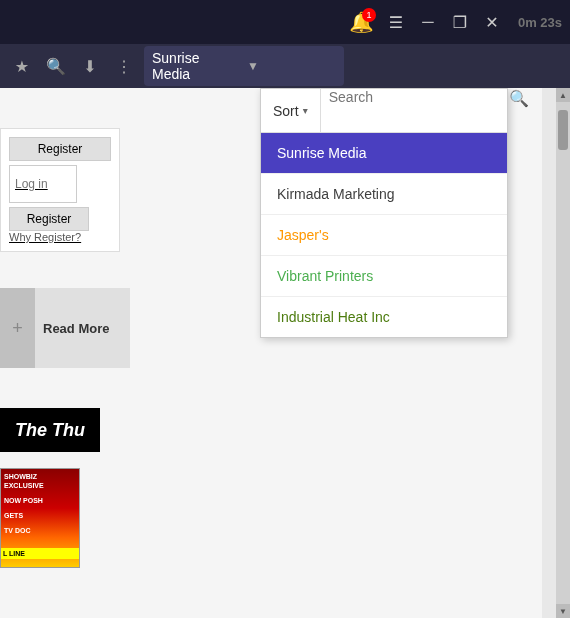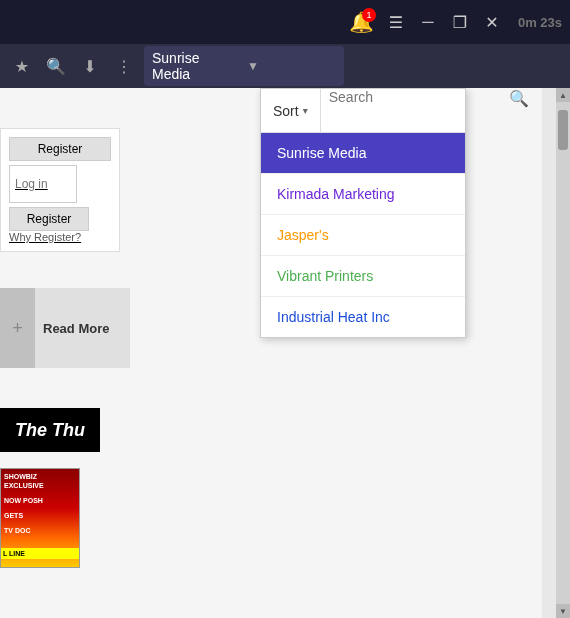--- a/index.html
+++ b/index.html
@@ -279,21 +279,21 @@
       position: absolute;
       bottom: 8px;
       left: 0; right: 0;
     }
 
     
     .dropdown-overlay {
       position: absolute;
       top: 0;
       left: 260px;
-      width: 206px;
+      width: 248px;
       background: white;
       border: 1px solid #ccc;
       box-shadow: 2px 2px 8px rgba(0,0,0,0.2);
       z-index: 100;
     }
 
     
     .sort-search-bar {
       display: flex;
       align-items: center;
@@ -349,24 +349,24 @@
       cursor: pointer;
       border-bottom: 1px solid #eee;
     }
     .dropdown-item:last-child {
       border-bottom: none;
     }
     .dropdown-item.active {
       background: #4a3fc0;
       color: white;
     }
-    .dropdown-item.kirmada { color: #6d28d9; }
+    .dropdown-item.kirmada { color: #404040; }
     .dropdown-item.vibrant { color: #4CAF50; }
     .dropdown-item.jaspers { color: #FF9800; }
-    .dropdown-item.industrial { color: #1d4ed8; }
+    .dropdown-item.industrial { color: #4d7c0f; }
   </style>
 </head>
 <body>
 
 <div class="title-bar">
   <div class="notification-bell">
     <span class="bell-icon">🔔</span>
     <span class="notification-badge">1</span>
   </div>
   <button class="title-bar-btn">☰</button>

